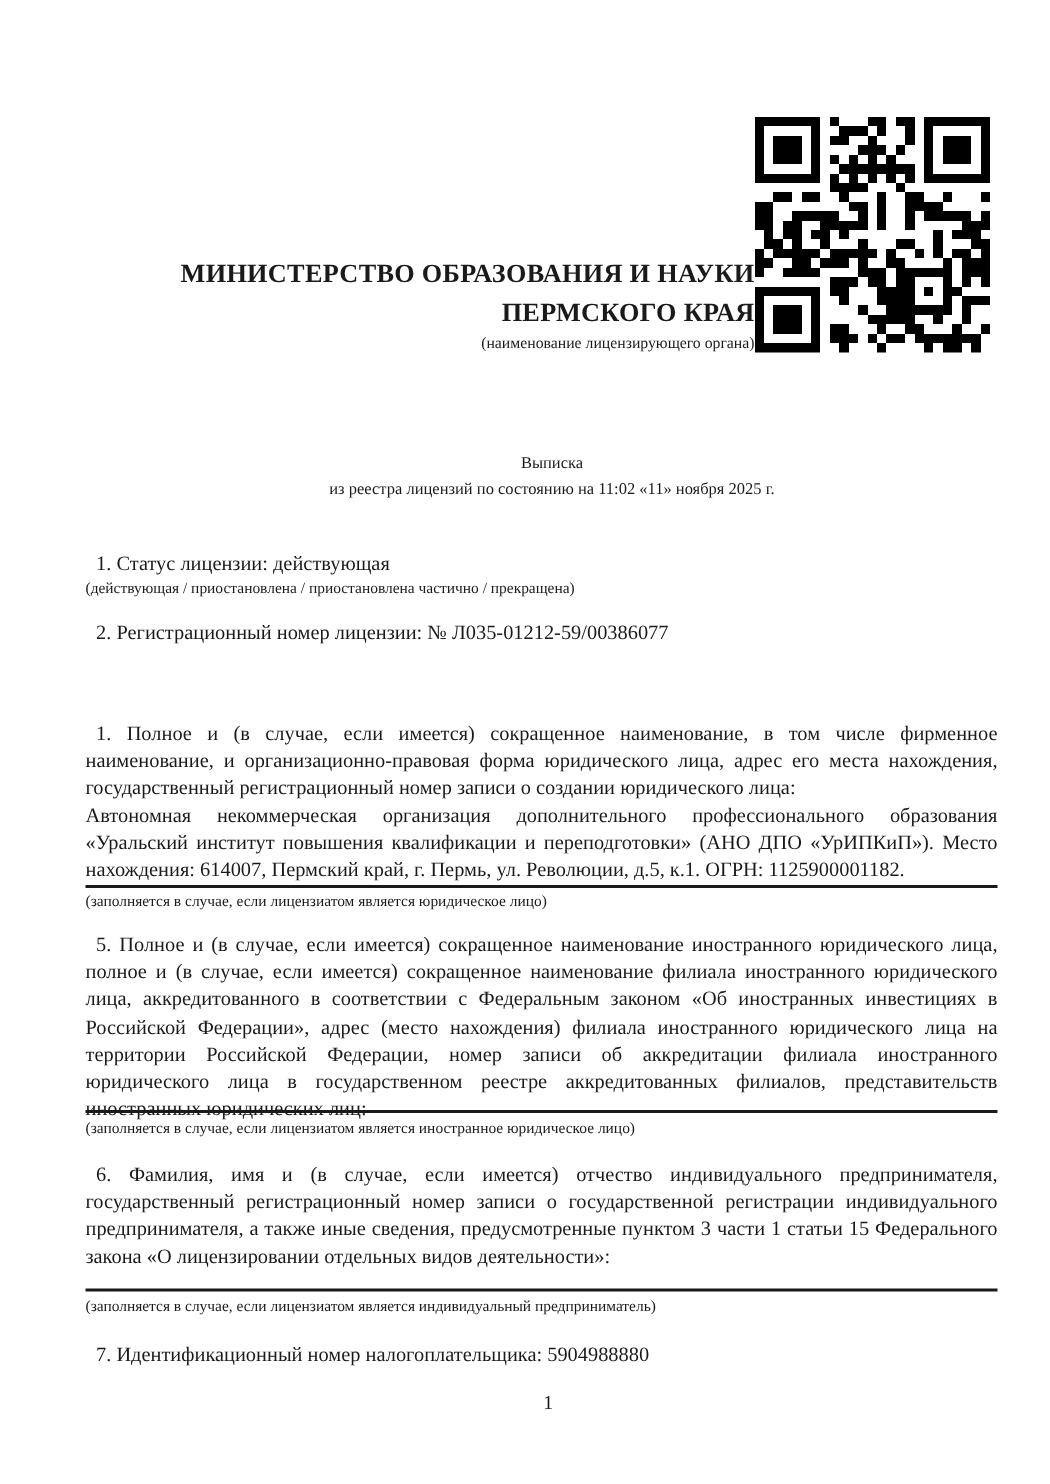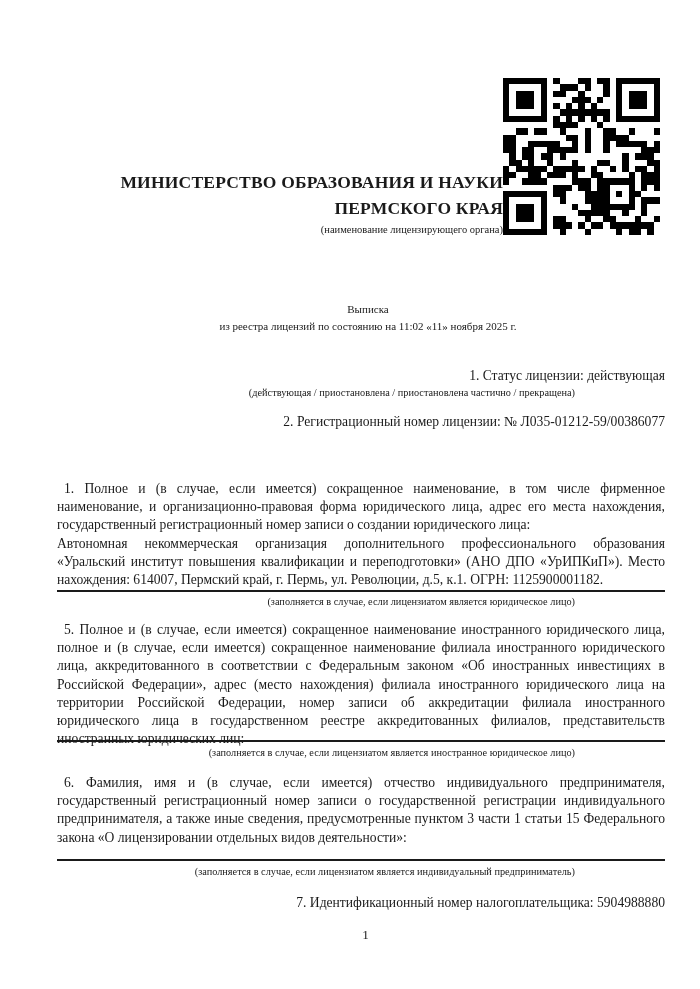--- a/index.html
+++ b/index.html
@@ -3,29 +3,29 @@
 <meta charset="utf-8">
 <style>
   html,body { margin:0; padding:0; background:#ffffff; }
   .page {
     position:relative; width:700px; height:989px; margin:0 auto;
     background:#ffffff; color:#1a1a1a;
     font-family:"Liberation Serif","DejaVu Serif",serif;
     overflow:hidden;
   }
   .abs { position:absolute; left:57px; width:608px; }
-  .para { font-size:13.6px; line-height:18.2px;text-align:right; }
+  .para { font-size:13.6px; line-height:18.2px; }
   .indent { text-indent:7px; }
   .just { text-align:justify; }
   .h3l { height:54.6px; }      
   .h6l { height:109.2px; }     
   .h4l { height:72.8px; }      
   .rule { height:0; border-top:2px solid #1a1a1a; }
   .ccap {
-    width:518px; text-align:right;
+    width:518px; text-align:left;
     font-size:10.3px; line-height:13px;
   }
   .header {
     position:absolute; left:57px; top:128px; width:446px;
     text-align:right;
     margin-top:41px;
   }
   .minline { font-weight:bold; font-size:17.5px; line-height:26px; letter-spacing:0.2px; }
   .hcap { font-size:10.5px; line-height:14px; margin-top:2px; }
   .titleblk {

